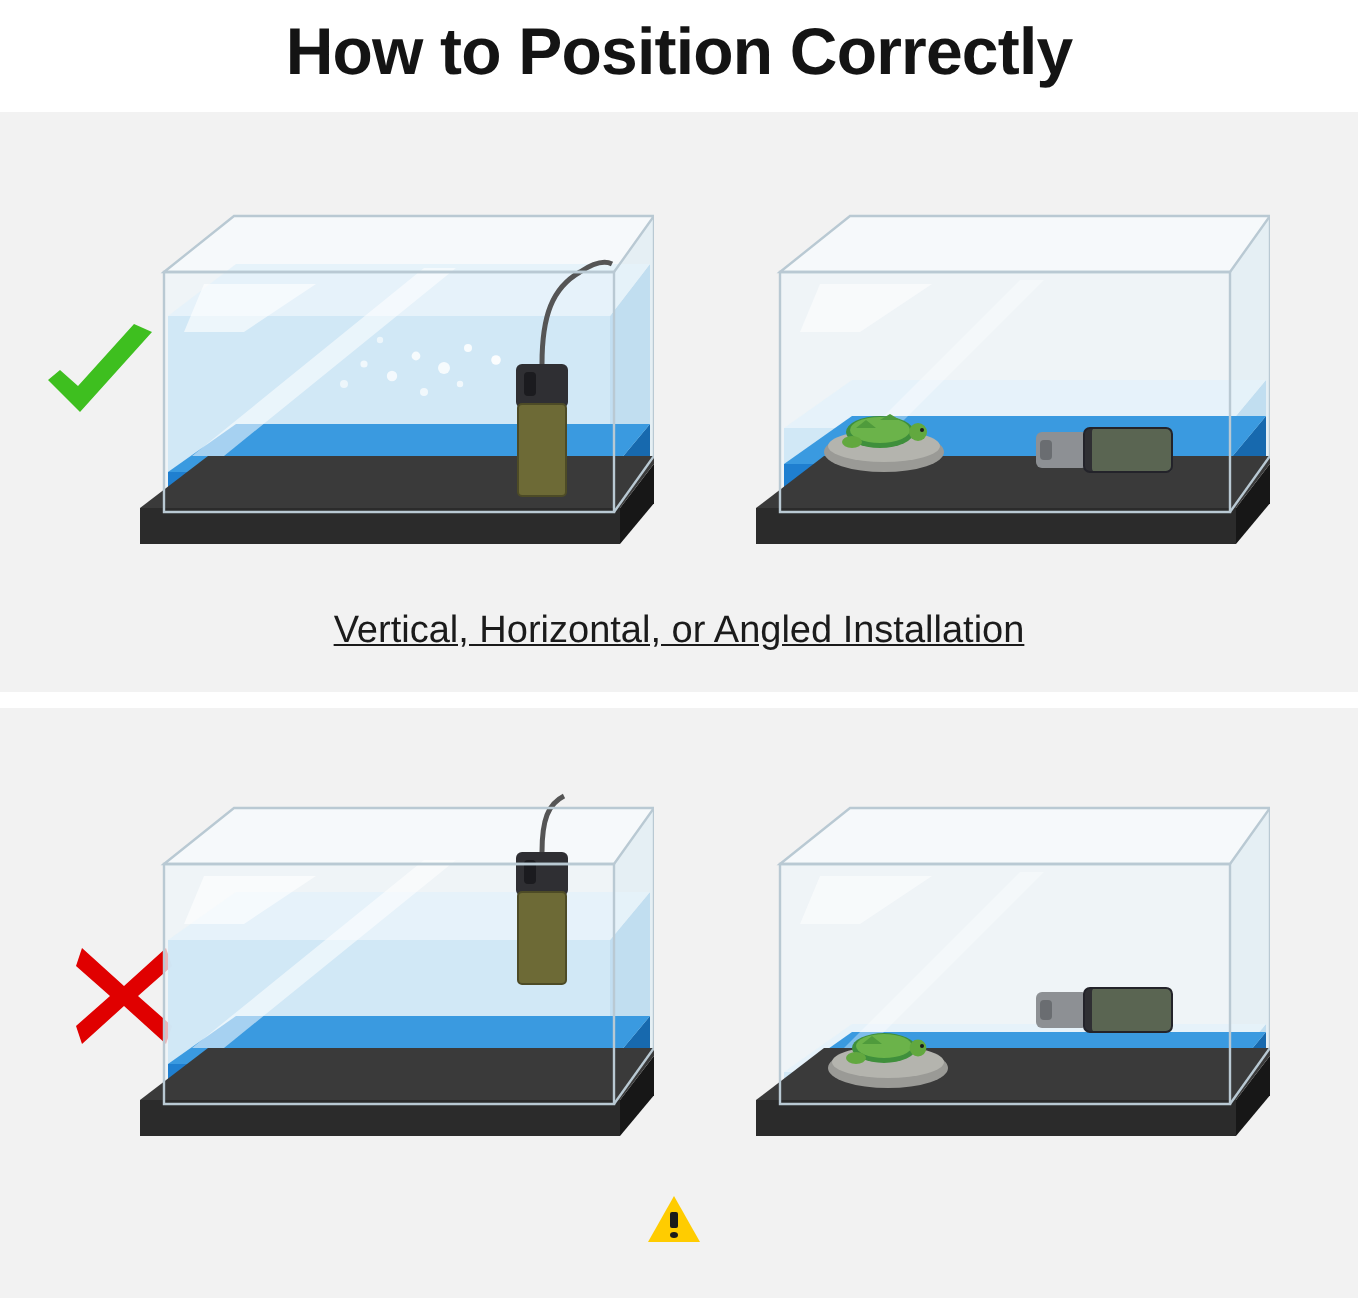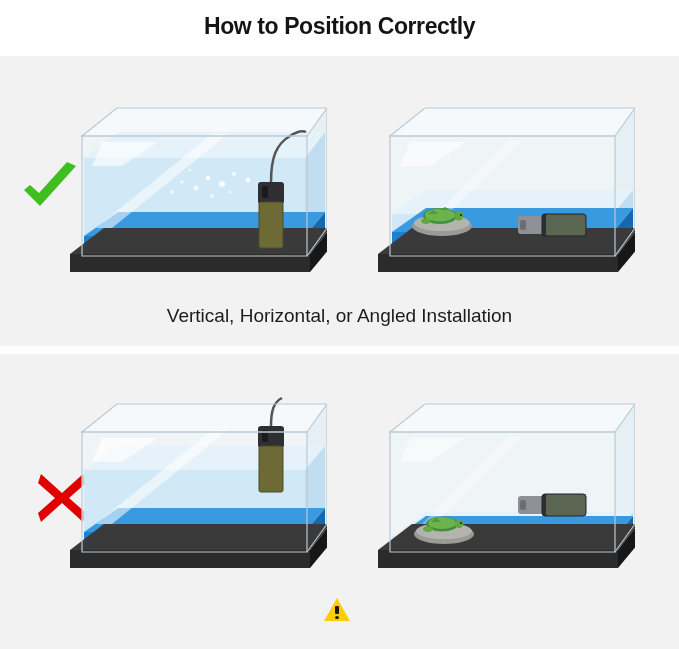--- a/index.html
+++ b/index.html
@@ -23,21 +23,21 @@
   
   .title {
     position: absolute;
     left: 0;
     top: 0;
     width: 679px;
     height: 52px;
     display: flex;
     align-items: center;
     justify-content: center;
-    font-size: 23px;
+    font-size: 33px;
     font-weight: bold;
     letter-spacing: -0.4px;
     color: #141414;
   }
   
   .panel {
     position: absolute;
     left: 0;
     width: 679px;
     background: #f2f2f2;
@@ -46,20 +46,21 @@
   .panel-good { top: 56px;  height: 290px; }
   .panel-bad  { top: 354px; height: 295px; }
 
   .panel-caption {
     position: absolute;
     left: 0;
     width: 679px;
     text-align: center;
     font-size: 19px;
     color: #1b1b1b;
+    text-decoration: underline;
   }
   .caption-good { top: 305px; }
   .caption-bad  { top: 600px; }
   .caption-bad .cap-text { vertical-align: middle; }
 
   .warn-icon {
     display: inline-block;
     vertical-align: middle;
     width: 26px;
     height: 23px;

